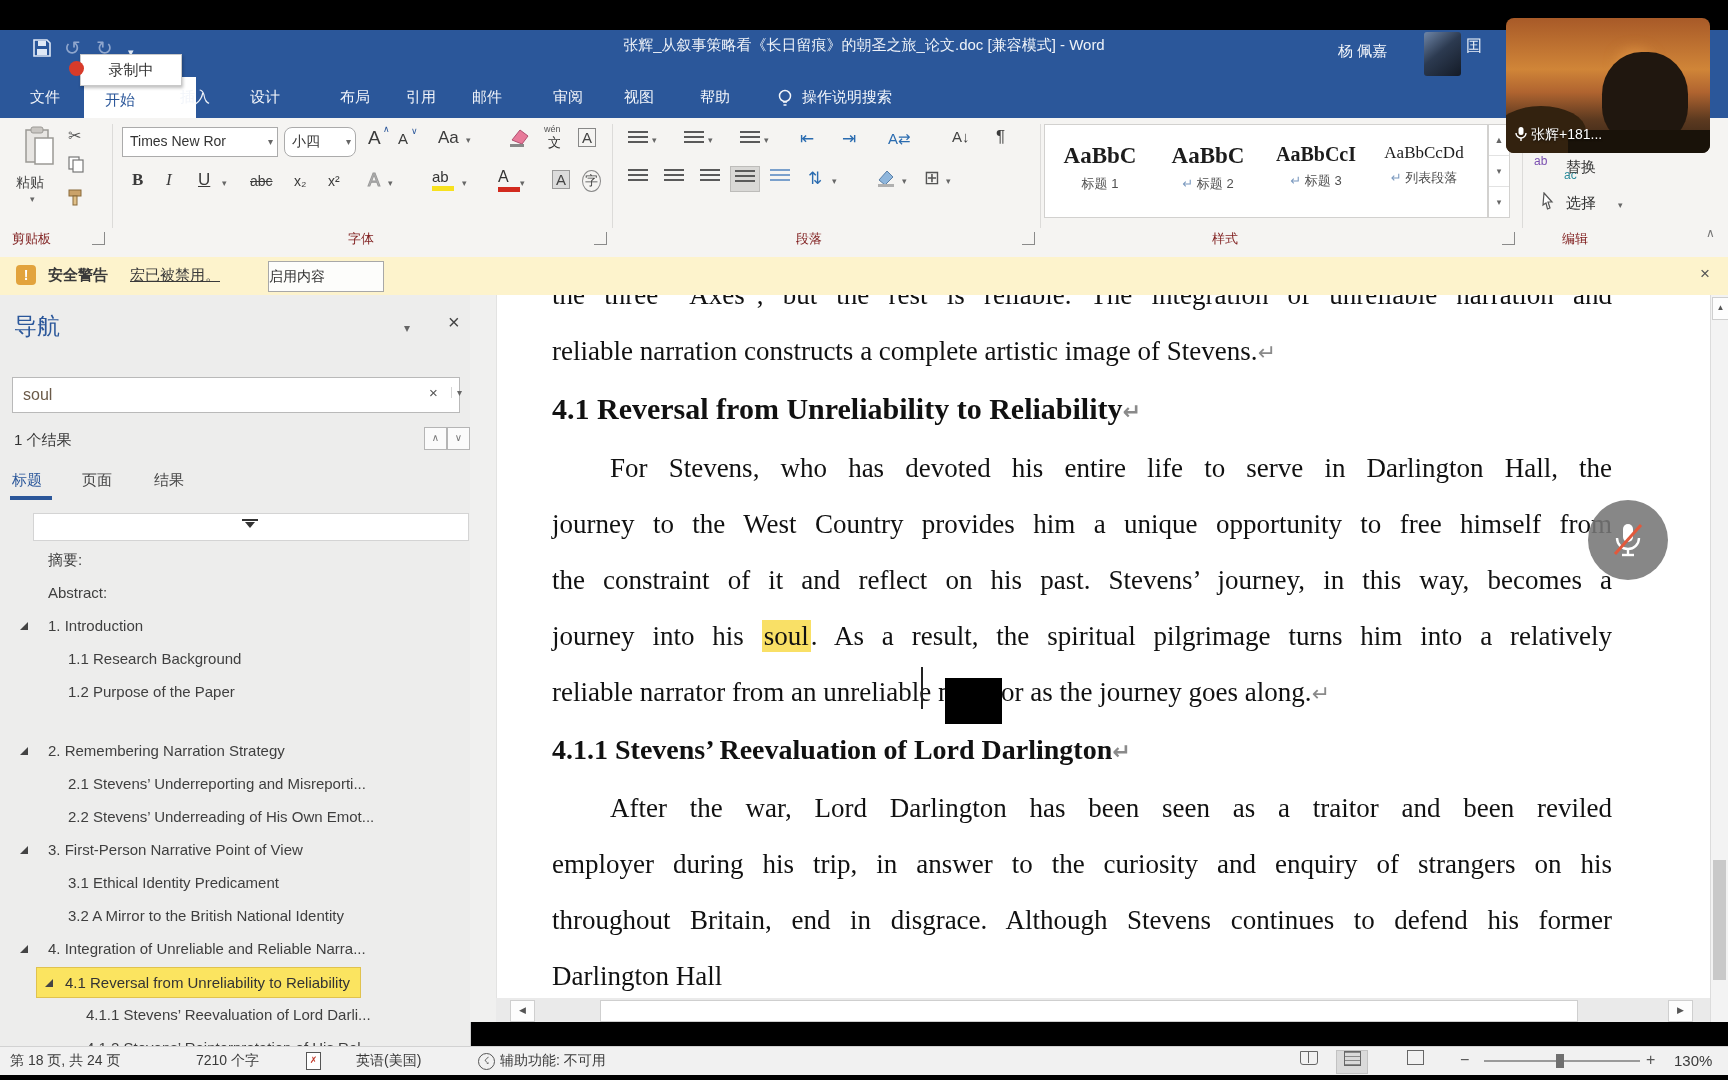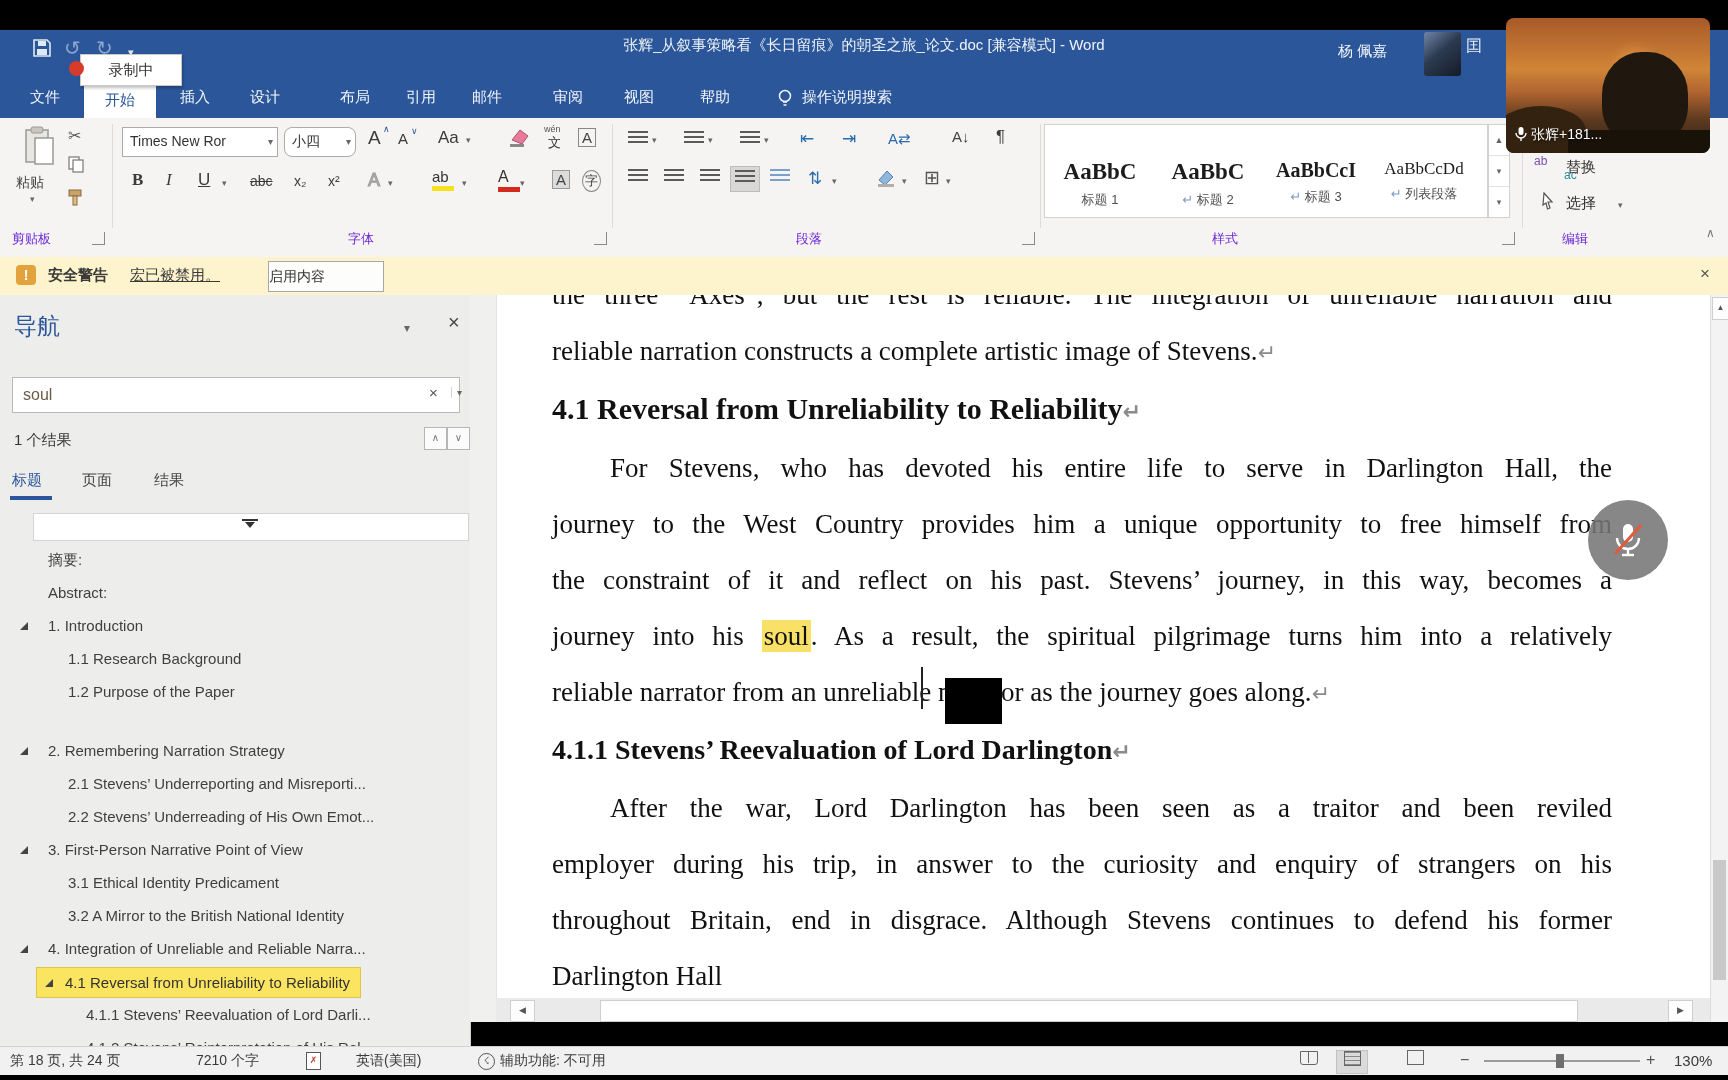--- a/index.html
+++ b/index.html
@@ -6,49 +6,49 @@
   #screen{position:relative;width:1728px;height:1080px;background:#000;overflow:hidden;
           font-family:"Liberation Sans",sans-serif;-webkit-font-smoothing:antialiased;}
   .abs{position:absolute;}
 
   
   #titlebar{left:0;top:30px;width:1728px;height:88px;background:#2b579a;}
   .qat-icon{position:absolute;top:8px;color:#dfe8f5;font-size:20px;line-height:20px;}
   .qat-muted{color:#8fa6cd;}
   #title-text{position:absolute;left:0;top:6px;width:1728px;text-align:center;color:#eef2f8;font-size:15px;}
   .tab{position:absolute;top:58px;color:#f2f5fa;font-size:15px;cursor:default;}
-  #tab-home-box{position:absolute;left:84px;top:47px;width:72px;height:41px;background:#fff;}
+  #tab-home-box{position:absolute;left:84px;top:47px;width:72px;height:41px;background:#fff;padding-left:40px;}
   #tab-home-box span{position:absolute;left:0;top:14px;width:72px;text-align:center;color:#2b579a;font-size:15px;}
   #rec-tip{position:absolute;left:80px;top:24px;width:100px;height:30px;background:#fff;border:1px solid #c9c9c9;
            box-shadow:1px 2px 3px rgba(0,0,0,.25);}
   #rec-tip span{position:absolute;left:0;top:6px;width:100px;text-align:center;color:#333;font-size:15px;}
   #rec-dot{position:absolute;left:-12px;top:6px;width:15px;height:15px;border-radius:50%;background:#d83b2a;}
   #user-name{position:absolute;left:1338px;top:12px;color:#f2f5fa;font-size:15px;}
   #user-avatar{position:absolute;left:1424px;top:2px;width:37px;height:44px;border-radius:3px;
                background:linear-gradient(140deg,#6f86a8 0%,#2c3a50 45%,#141b27 100%);}
   #ribbon-display-icon{position:absolute;left:1466px;top:6px;color:#e8eef7;font-size:16px;}
 
   
   #ribbon{left:0;top:118px;width:1728px;height:139px;background:#f5f4f2;border-bottom:1px solid #cfcfcf;}
   .rdiv{position:absolute;top:6px;width:1px;height:104px;background:#dcdbd9;}
-  .rlabel{position:absolute;top:112px;font-size:13px;color:#6d28d9;text-align:center;}
+  .rlabel{position:absolute;top:112px;font-size:13px;color:#7f1d1d;text-align:center;}
   .launcher{position:absolute;top:114px;width:12px;height:12px;border-right:1px solid #8a8a8a;border-bottom:1px solid #8a8a8a;font-size:9px;color:#8a8a8a;}
   .combo{position:absolute;height:28px;background:#fff;border:1px solid #ababab;font-size:14px;color:#333;}
   .combo .cv{position:absolute;left:7px;top:5px;white-space:nowrap;}
   .combo .caret{position:absolute;right:4px;top:8px;font-size:10px;color:#666;}
   .fbtn{position:absolute;font-size:17px;color:#3b3b3b;}
   .small-caret{font-size:9px;color:#666;}
   .bar-under{display:inline-block;width:22px;height:5px;margin-top:1px;}
   .stripes{display:inline-block;width:20px;height:13px;
            background:repeating-linear-gradient(to bottom,#5a5a5a 0 2px,transparent 2px 5px);}
   .stripes-blue{background:repeating-linear-gradient(to bottom,#7aa0cc 0 2px,transparent 2px 5px);}
   .pbtn{position:absolute;width:28px;height:24px;text-align:center;line-height:22px;}
   .pbtn-sel{background:#d9d8d6;border:1px solid #bdbcba;}
   .style-card{position:absolute;top:8px;width:106px;height:74px;text-align:center;}
-  .style-prev{font-family:"Liberation Serif",serif;font-weight:bold;font-size:23px;color:#1c1c1c;margin-top:26px;white-space:nowrap;}
+  .style-prev{font-family:"Liberation Serif",serif;font-weight:bold;font-size:23px;color:#1c1c1c;margin-top:10px;white-space:nowrap;}
   .style-name{font-size:13px;color:#4f4f4f;margin-top:6px;}
   .style-mark{color:#7d9bc0;}
   #style-gallery{position:absolute;left:1044px;top:6px;width:442px;height:92px;background:#fff;border:1px solid #d2d1cf;}
   #style-scroll{position:absolute;left:1488px;top:6px;width:20px;height:92px;background:#fff;border:1px solid #d2d1cf;}
   #style-scroll div{height:30px;text-align:center;font-size:9px;color:#666;line-height:30px;border-bottom:1px solid #e2e2e2;}
   .edit-item{position:absolute;font-size:15px;color:#333;}
 
   
   #warnbar{left:0;top:257px;width:1728px;height:38px;background:#fdf3cc;border-bottom:1px solid #e8dca6;}
   #warn-icon{position:absolute;left:16px;top:8px;width:20px;height:20px;border-radius:4px;background:#e2a33d;

